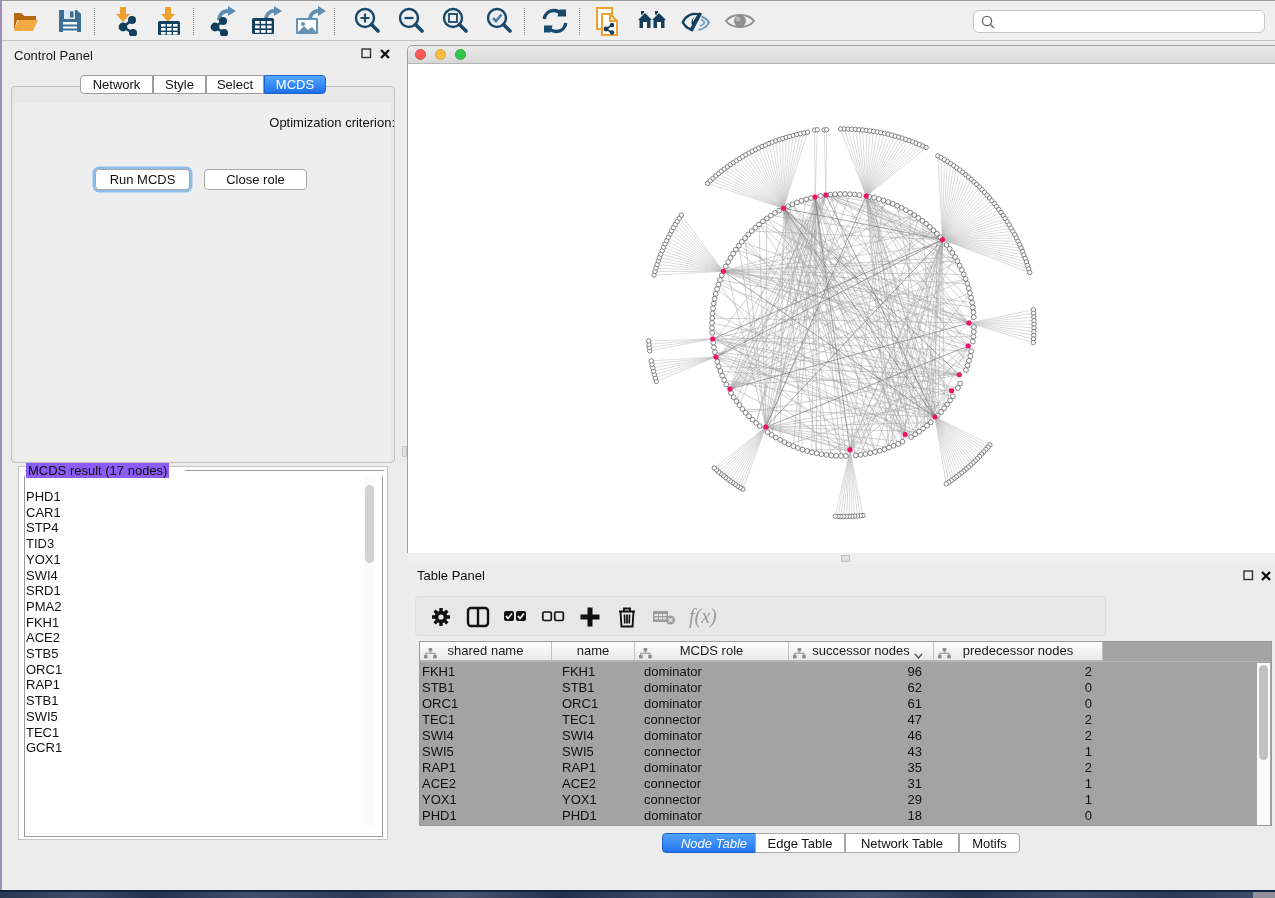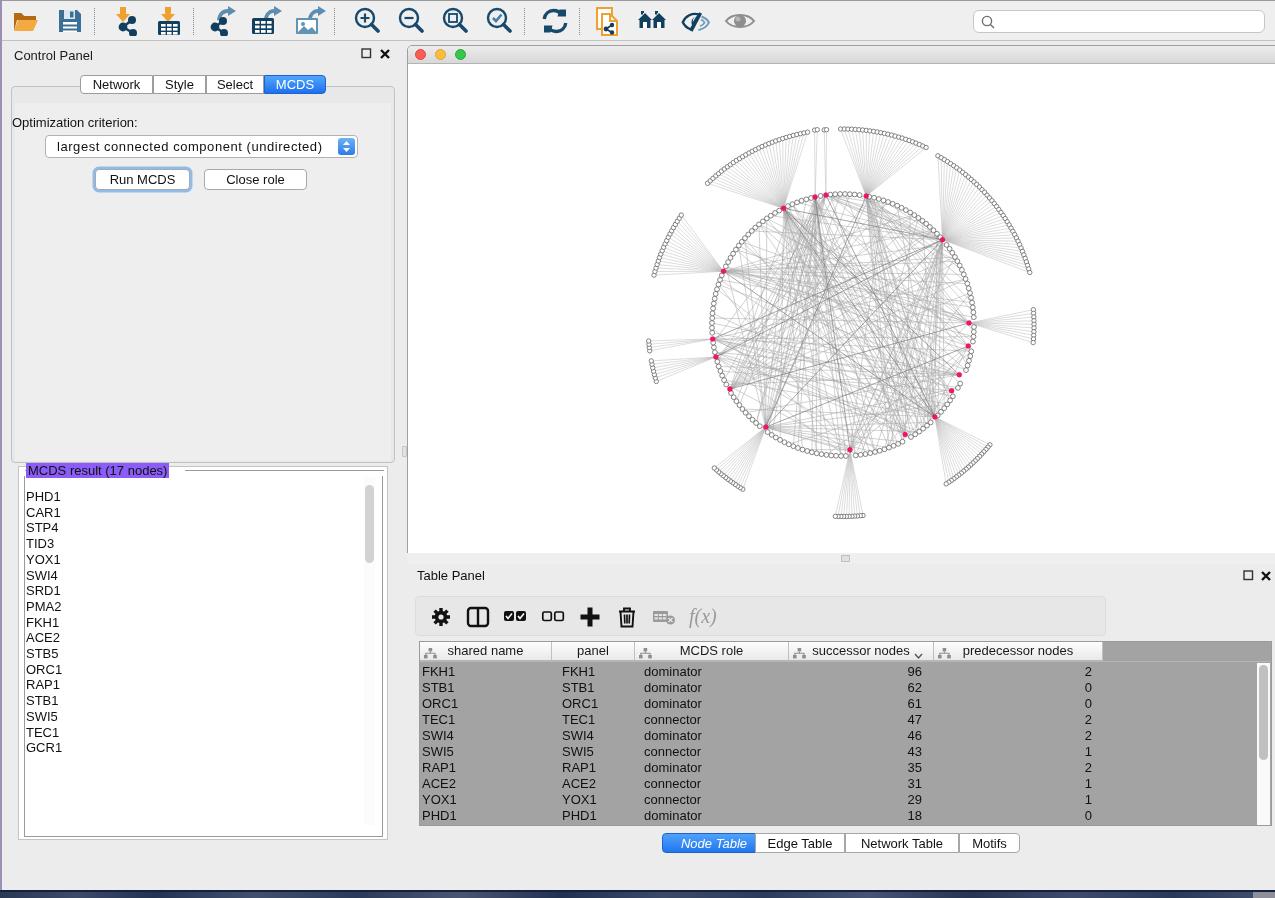--- a/index.html
+++ b/index.html
@@ -18,21 +18,21 @@
 #cpanel{position:absolute;left:0;top:42px;width:398px;height:820px;background:#ececec}
 #cptitle{position:absolute;left:12px;top:6px;font-size:13px;color:#1a1a1a}
 .wbtn{position:absolute;top:5px;font-size:12px;color:#222}
 #cptabs{position:absolute;left:78px;top:33px;height:19px;z-index:5}
 .cptab{position:absolute;top:0;height:19px;border:1px solid #9d9d9d;background:#fff;
 text-align:center;font-size:13px;line-height:18px;color:#111}
 .cptab.sel{background:linear-gradient(#53a6fb,#1d70ee);color:#fff;border-color:#1d63c9}
 #cpbox{position:absolute;left:9px;top:44px;width:384px;height:377px;background:#e8e8e8;
 border:1px solid #c2c2c2;border-radius:4px}
 #cpinner{position:absolute;left:3px;top:16px;width:376px;height:358px;background:#eeeeee}
-#optlabel{position:absolute;left:10px;top:73px;width:383px;text-align:left;font-size:13px}
+#optlabel{position:absolute;left:10px;top:73px;width:383px;text-align:right;font-size:13px}
 #dropdown{position:absolute;left:43px;top:93px;width:313px;height:23px;background:#fff;
 border:1px solid #b2b2b2;border-radius:4px;font-size:13px;letter-spacing:0.55px;line-height:21px;
 padding-left:11px;color:#111}
 #ddstep{position:absolute;right:2px;top:2px;width:17px;height:17px;border-radius:3px;
 background:linear-gradient(#6eb1f7,#2a7de8)}
 .btn{position:absolute;height:21px;background:#fff;border:1px solid #a9a9a9;
 border-radius:4px;text-align:center;font-size:13px;line-height:19px;color:#111}
 #runbtn{left:93px;top:127px;width:95px;box-shadow:0 0 0 2.5px #8fbdeb}
 #closebtn{left:202px;top:127px;width:103px}
 #cplist{position:absolute;left:16px;top:424px;width:370px;height:374px;background:#fff;
@@ -250,25 +250,20 @@
 <div id="cptabs">
         <div class="cptab" style="left:0px;width:73px;border-radius:4px 0 0 4px;">Network</div>
         <div class="cptab" style="left:73px;width:53px;">Style</div>
         <div class="cptab" style="left:126px;width:58px;">Select</div>
         <div class="cptab sel" style="left:184px;width:62px;border-radius:0 4px 4px 0;">MCDS</div>
       </div>
 <div id="cpbox">
         <div id="cpinner"></div>
       </div>
 <div id="optlabel">Optimization criterion:</div>
-<div id="dropdown">largest connected component (undirected)
-<div id="ddstep"><svg width="17" height="17" viewBox="0 0 17 17" style="">
-            <path d="M8.5 3 L12 7 L5 7 Z" fill="#fff"></path>
-            <path d="M8.5 14 L12 10 L5 10 Z" fill="#fff"></path>
-          </svg></div></div>
 <div class="btn" id="runbtn">Run MCDS</div>
 <div class="btn" id="closebtn">Close role</div>
 <div id="cplist">
   <div id="groupbox">
           <div class="gtop" style="left:0;width:6px"></div>
           <div class="gtop" style="left:160px;width:199px"></div>
   <div id="grouplabel">MCDS result (17 nodes)</div>
   <div id="mcdslist">
             <div>PHD1</div>
             <div>CAR1</div>
@@ -1145,21 +1140,21 @@
 <div id="ttable">
         <div id="thead">
           <div class="hcell" style="left:0px;width:132px"><div class="hico" style="left:4px"><svg width="13" height="11" viewBox="0 0 13 11" style="">
                 <g fill="#8d8d8d">
                   <rect x="4.6" y="0" width="3.6" height="3.4"></rect>
                   <rect x="0" y="7" width="3.6" height="3.4"></rect>
                   <rect x="9.2" y="7" width="3.6" height="3.4"></rect>
                   <path d="M6.4 3.4 L6.4 5.2 M1.8 7 L1.8 5.2 L11 5.2 L11 7" stroke="#8d8d8d" stroke-width="1.1" fill="none"></path>
                 </g>
               </svg></div>shared name</div>
-          <div class="hcell" style="left:132px;width:83px">panel</div>
+          <div class="hcell" style="left:132px;width:83px">name</div>
           <div class="hcell" style="left:215px;width:154px"><div class="hico" style="left:4px"><svg width="13" height="11" viewBox="0 0 13 11" style="">
                 <g fill="#8d8d8d">
                   <rect x="4.6" y="0" width="3.6" height="3.4"></rect>
                   <rect x="0" y="7" width="3.6" height="3.4"></rect>
                   <rect x="9.2" y="7" width="3.6" height="3.4"></rect>
                   <path d="M6.4 3.4 L6.4 5.2 M1.8 7 L1.8 5.2 L11 5.2 L11 7" stroke="#8d8d8d" stroke-width="1.1" fill="none"></path>
                 </g>
               </svg></div>MCDS role</div>
           <div class="hcell" style="left:369px;width:145px"><div class="hico" style="left:4px"><svg width="13" height="11" viewBox="0 0 13 11" style="">
                 <g fill="#8d8d8d">

